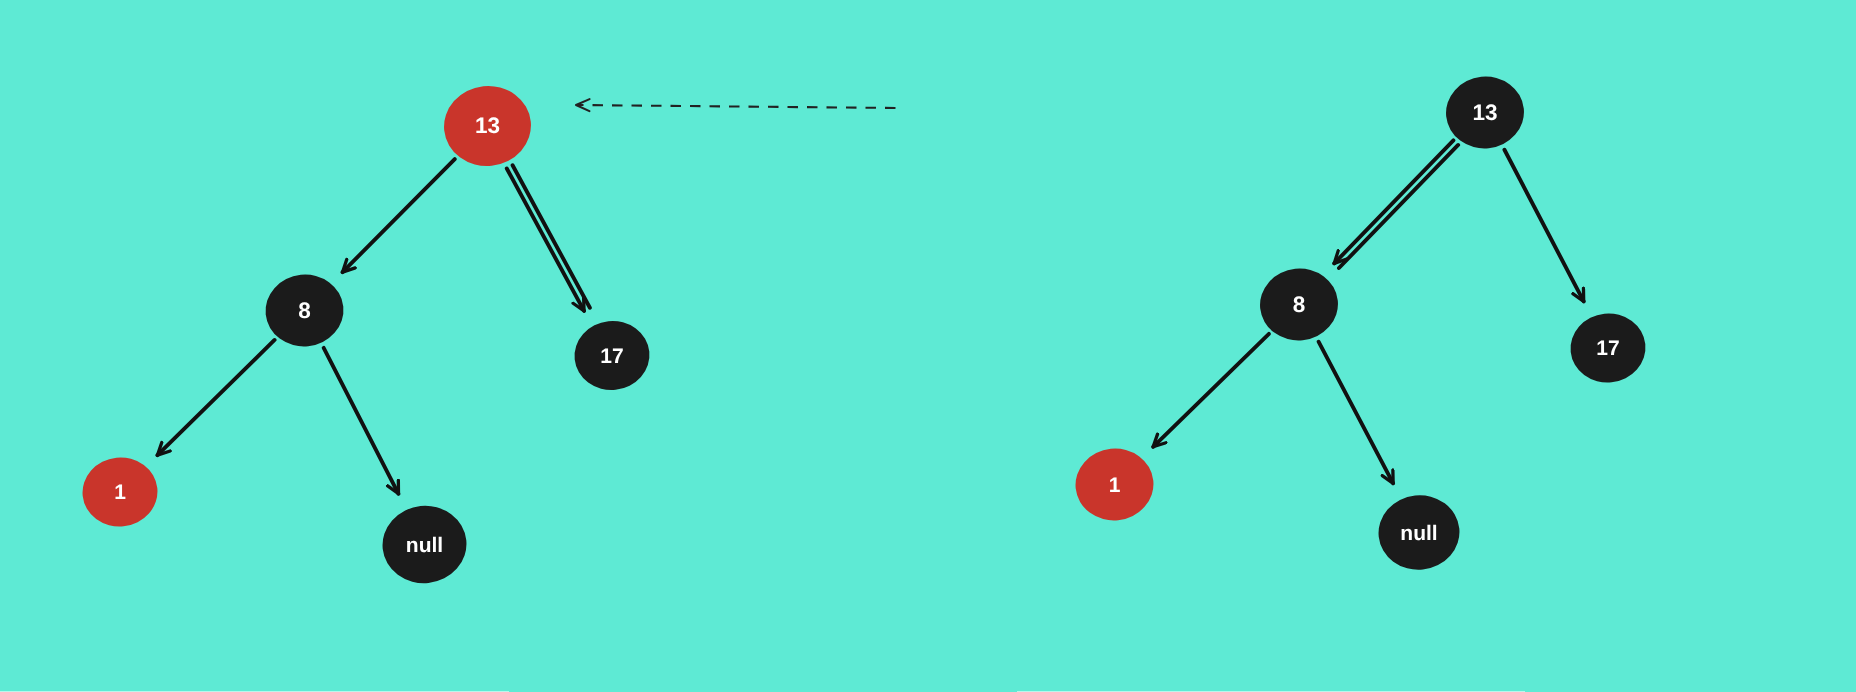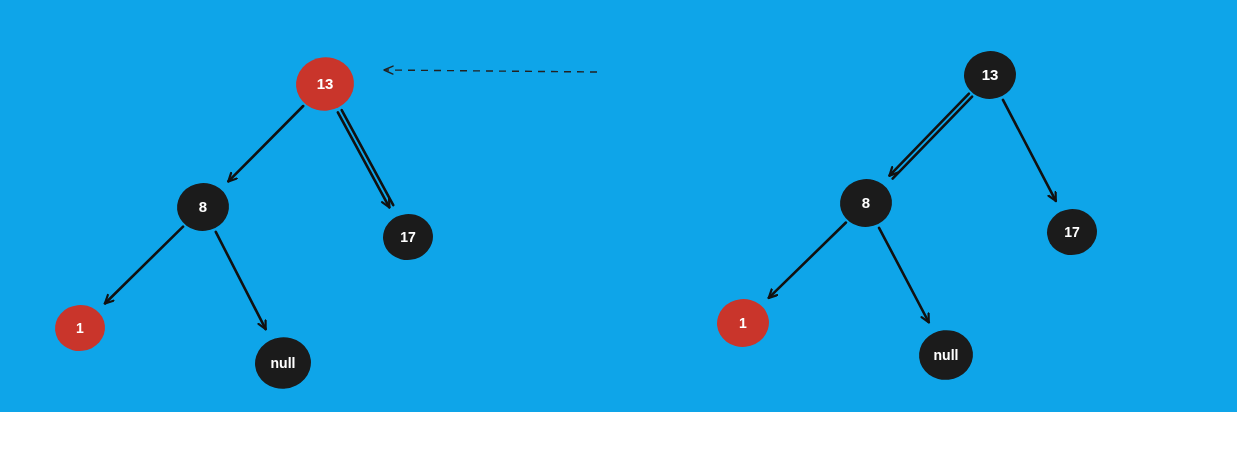--- a/index.html
+++ b/index.html
@@ -4,22 +4,22 @@
 <style>
   html, body {
     margin: 0;
     padding: 0;
     background: #ffffff;
     font-family: "Liberation Sans", sans-serif;
   }
   .canvas-wrap {
     position: relative;
     width: 1237px;
-    height: 412px;
-    background: #0ea5e9;
+    height: 461px;
+    background: #5eead4;
     overflow: hidden;
   }
   svg { display: block; }
   .node-label {
     font-family: "Liberation Sans", sans-serif;
     font-weight: 600;
     fill: #ffffff;
     text-anchor: middle;
     dominant-baseline: middle;
     user-select: none;

